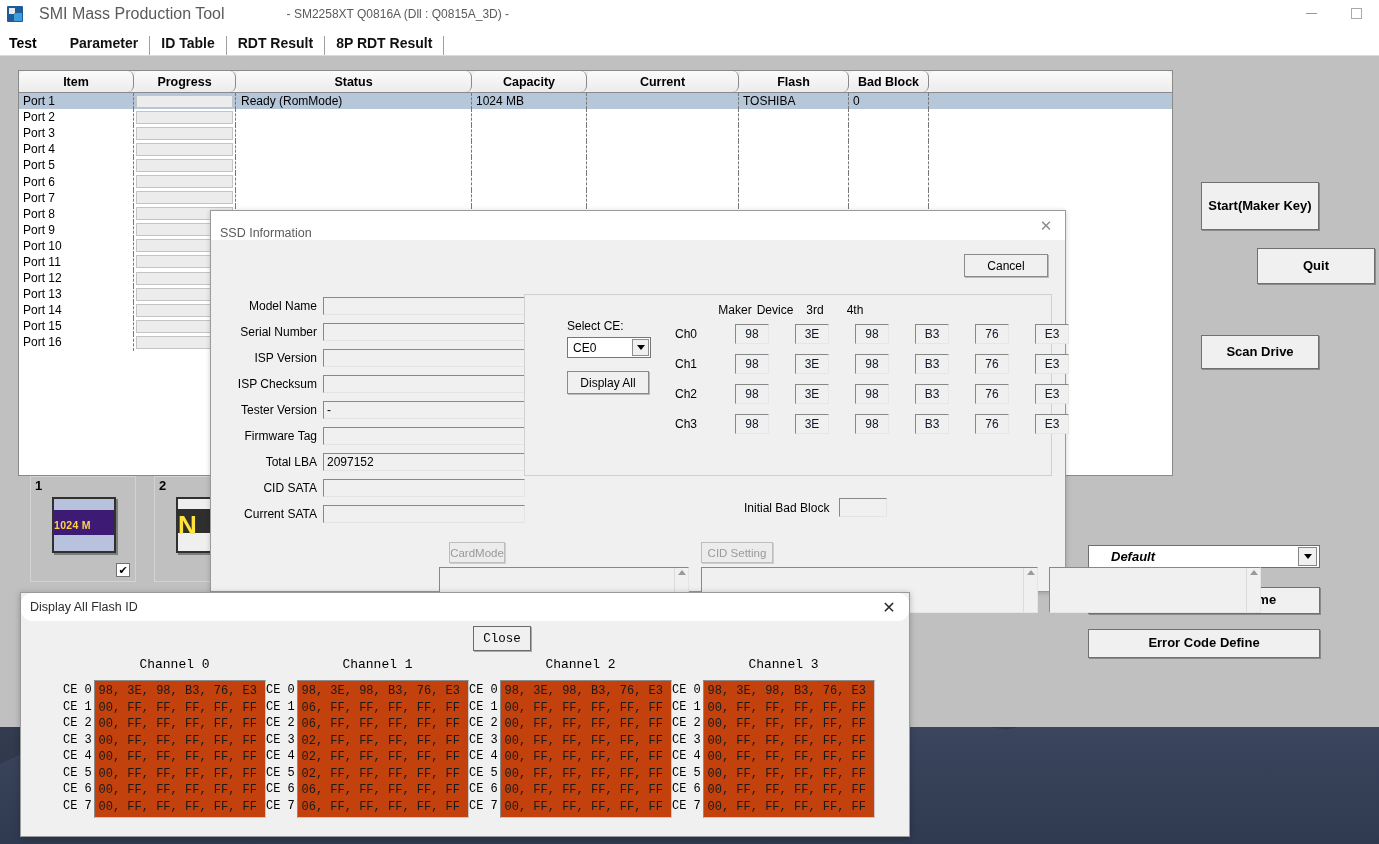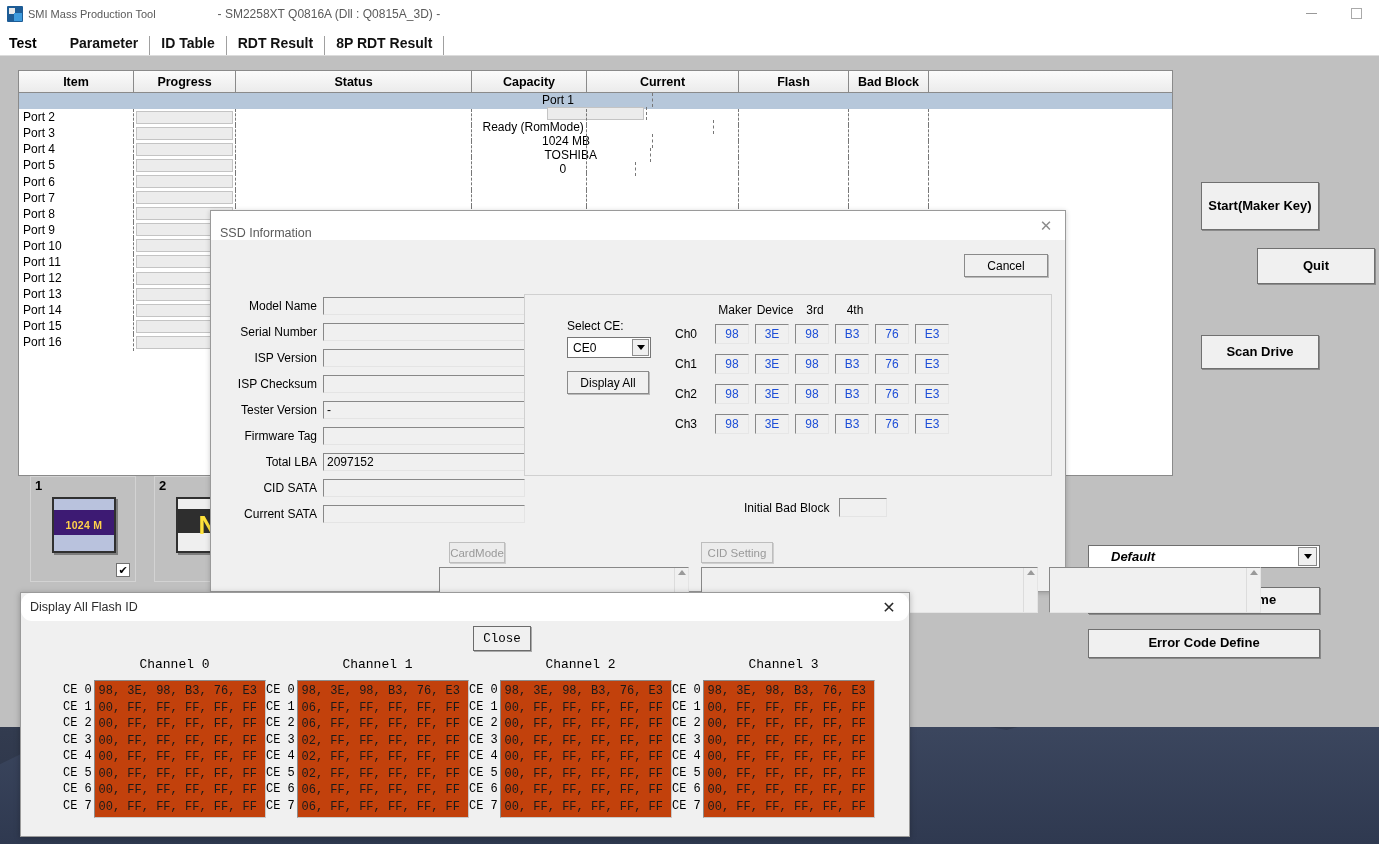--- a/index.html
+++ b/index.html
@@ -86,23 +86,23 @@
     background: #e8e8e8;
   }
   #titlebar .app-icon::after {
     content: "";
     position: absolute;
     right: 1px; bottom: 1px;
     width: 8px; height: 8px;
     background: #3e9bdd;
   }
   #titlebar .title-text {
-    margin-left: 5px;
+    margin-left: 16px;
     color: #5a5a5a;
-    font-size: 11px;
+    font-size: 16px;
     white-space: nowrap;
   }
   #titlebar .title-sub {
     margin-left: 62px;
     color: #5a5a5a;
     font-size: 12px;
     white-space: nowrap;
   }
   #win-controls {
     position: absolute;
@@ -189,33 +189,34 @@
   #grid-header .gh {
     border-right: 1px solid #8a8a8a;
     box-sizing: border-box;
     display: flex;
     align-items: center;
     justify-content: center;
     font-size: 12.5px;
     font-weight: bold;
     color: #000;
     background: linear-gradient(to bottom,#fbfbfb 0%,#ebebeb 100%);
+    border-radius: 6px;
   }
   #grid-header .gh:last-child { border-right: none; }
 
   #grid-body { position: relative; }
   .prow {
     display: flex;
     height: 16.1px;
     align-items: center;
     font-size: 12px;
     color: #000;
     position: relative;
   }
-  .prow.sel { background: #b6c7da; flex-direction: column; }
+  .prow.sel { background: #b6c7da; }
   .prow .c-item {
     width: 115px;
     padding-left: 4px;
     box-sizing: border-box;
     border-right: 1px dashed #777;
     height: 100%;
     display: flex;
     align-items: center;
   }
   .prow .c-prog {
@@ -308,21 +309,20 @@
     left: 21px; top: 20px;
     width: 60px; height: 52px;
     background: linear-gradient(to bottom,
       #b9c2dd 0%, #b9c2dd 22%,
       #3d1a73 22%, #3d1a73 70%,
       #b9c2dd 70%, #b9c2dd 100%);
     border: 2px solid #303030;
     box-shadow: 2px 2px 0 rgba(0,0,0,.35);
     display: flex;
     align-items: center;
-    justify-content: center;
   }
   .devcell .drive-label {
     font-size: 10.5px;
     font-weight: bold;
     color: #ffd24a;
     letter-spacing: .3px;
   }
   .devcell .drive-img.empty {
     background: linear-gradient(to bottom,
       #efefef 0%, #efefef 20%,
@@ -578,21 +578,22 @@
     background: #f0f0f0;
     border-top: 1px solid #888;
     border-left: 1px solid #888;
     border-right: 1px solid #e6e6e6;
     border-bottom: 1px solid #e6e6e6;
     box-sizing: border-box;
     display: flex;
     align-items: center;
     justify-content: center;
     font-size: 12px;
-    color: #1d4ed8;
+    color: #0f172a;
+    margin-left: 20px;
   }
   #ibb-row {
     position: absolute;
     left: 533px; top: 258px;
     display: flex;
     align-items: center;
   }
   #ibb-row .ibl {
     font-size: 12px;
     color: #000;

